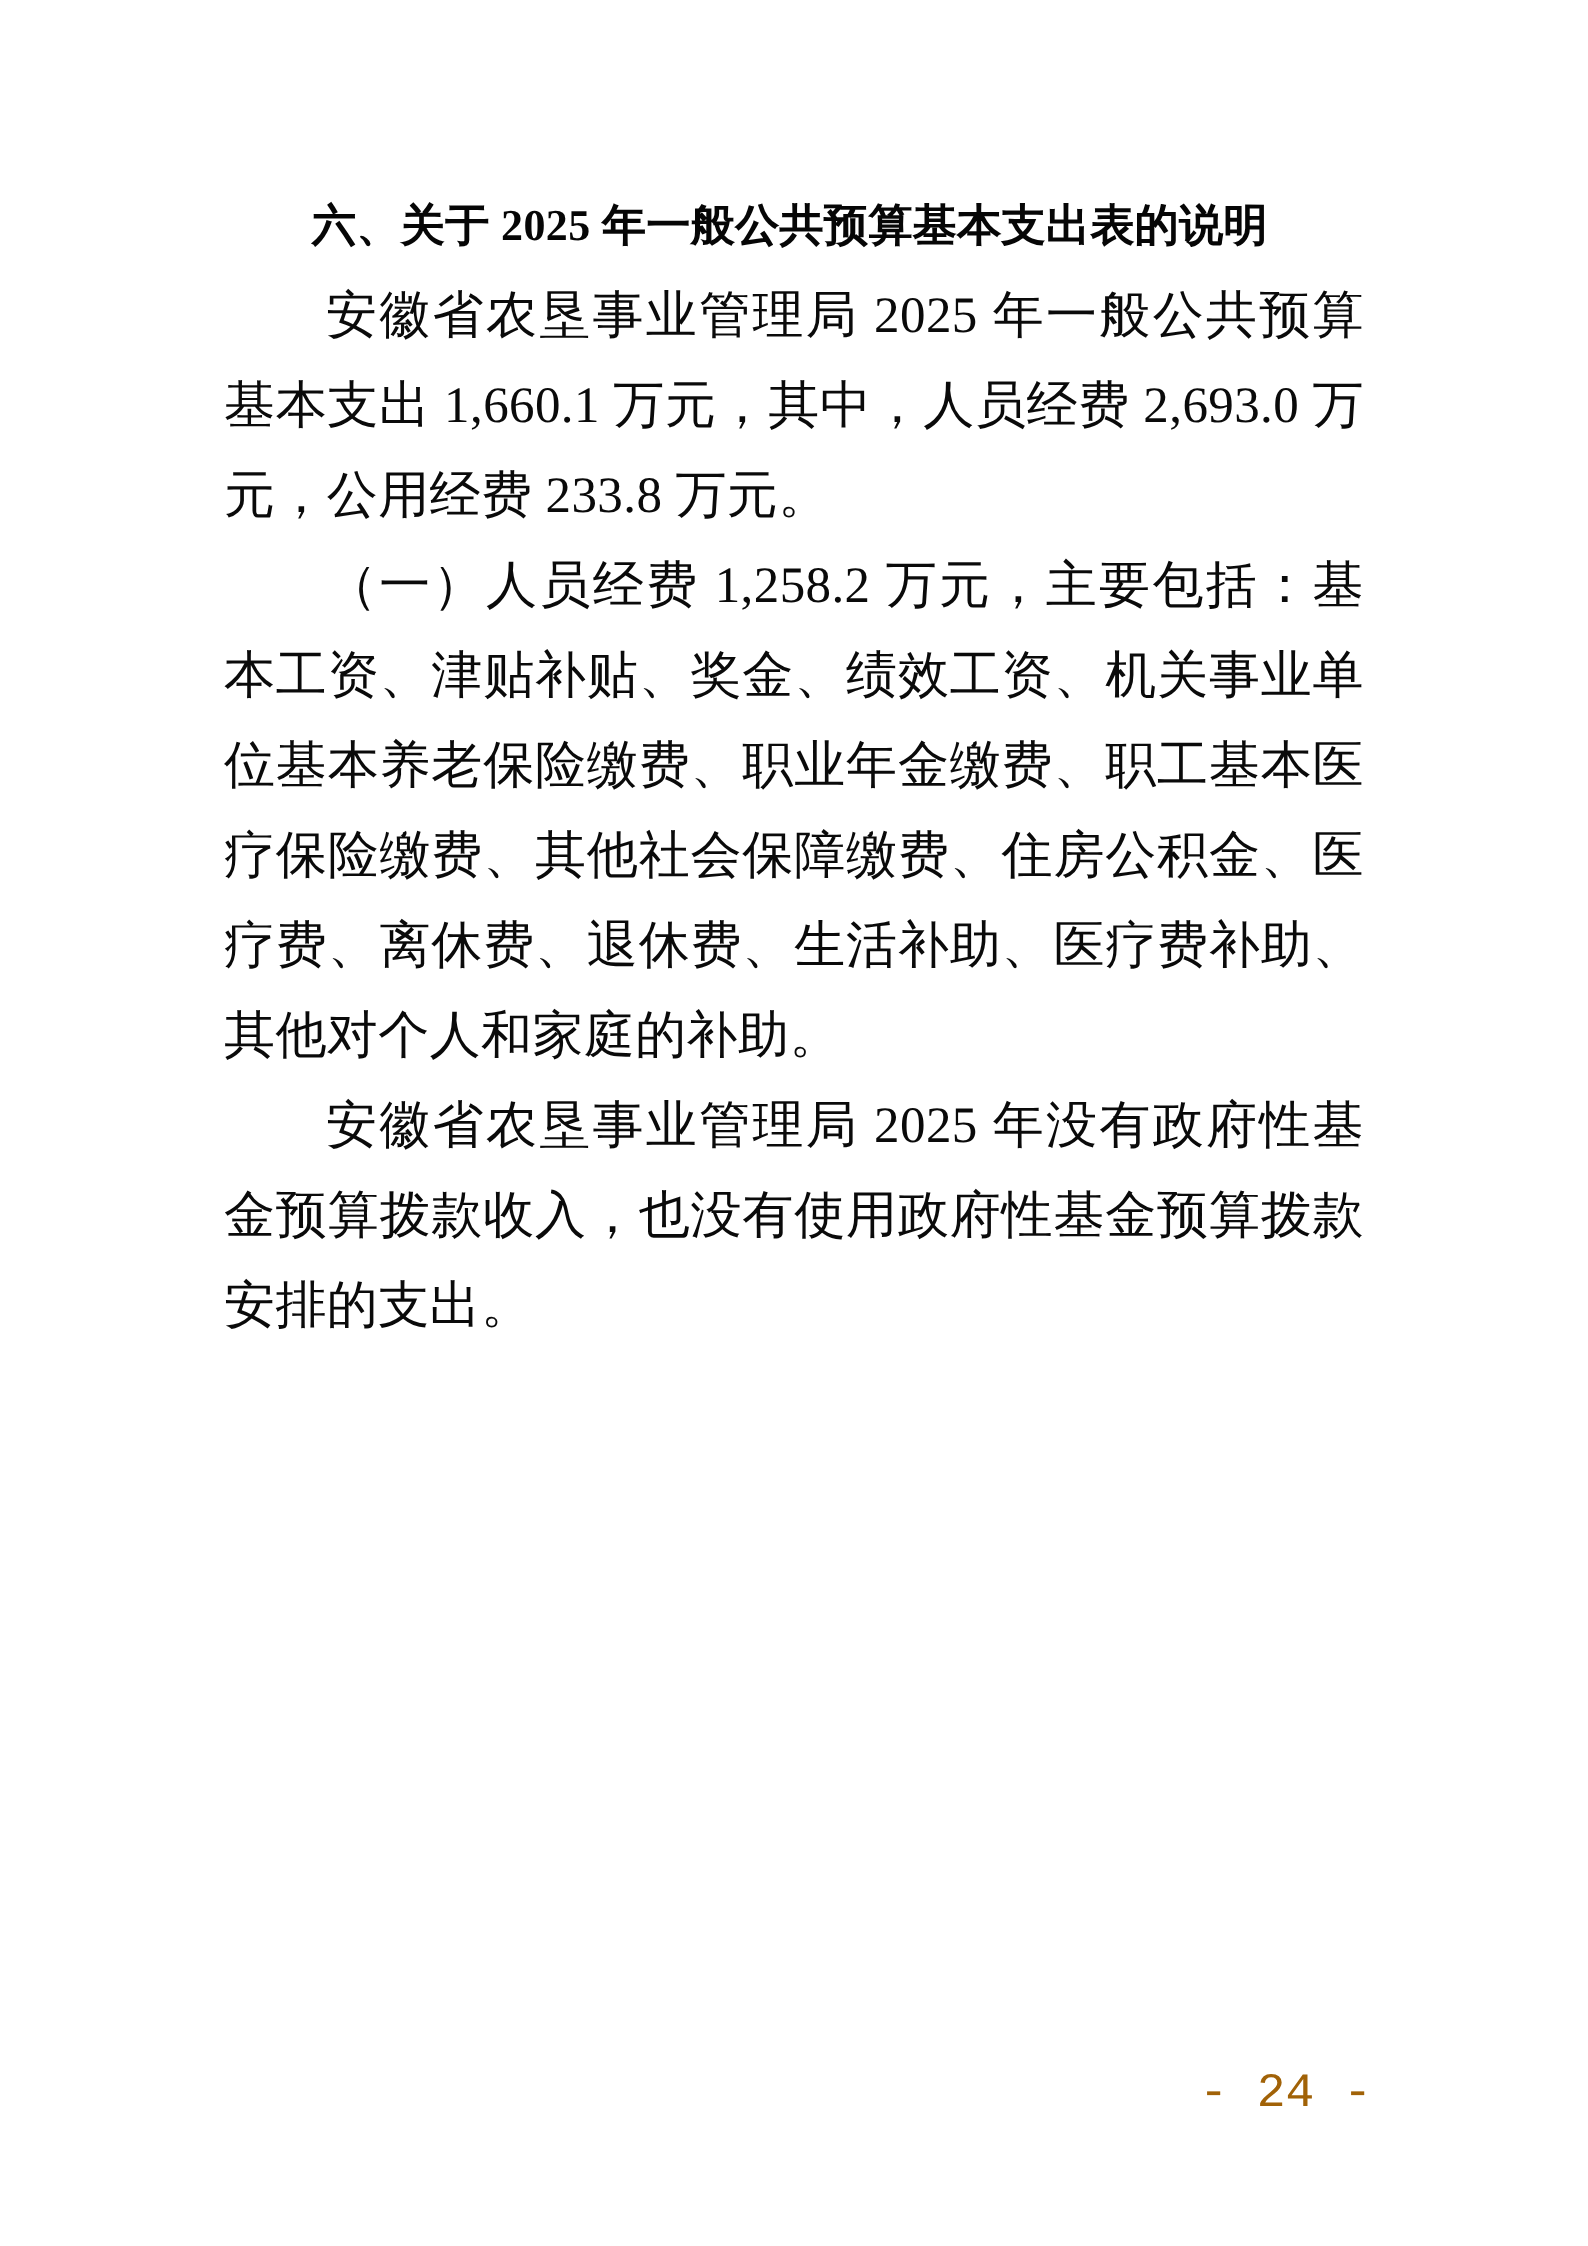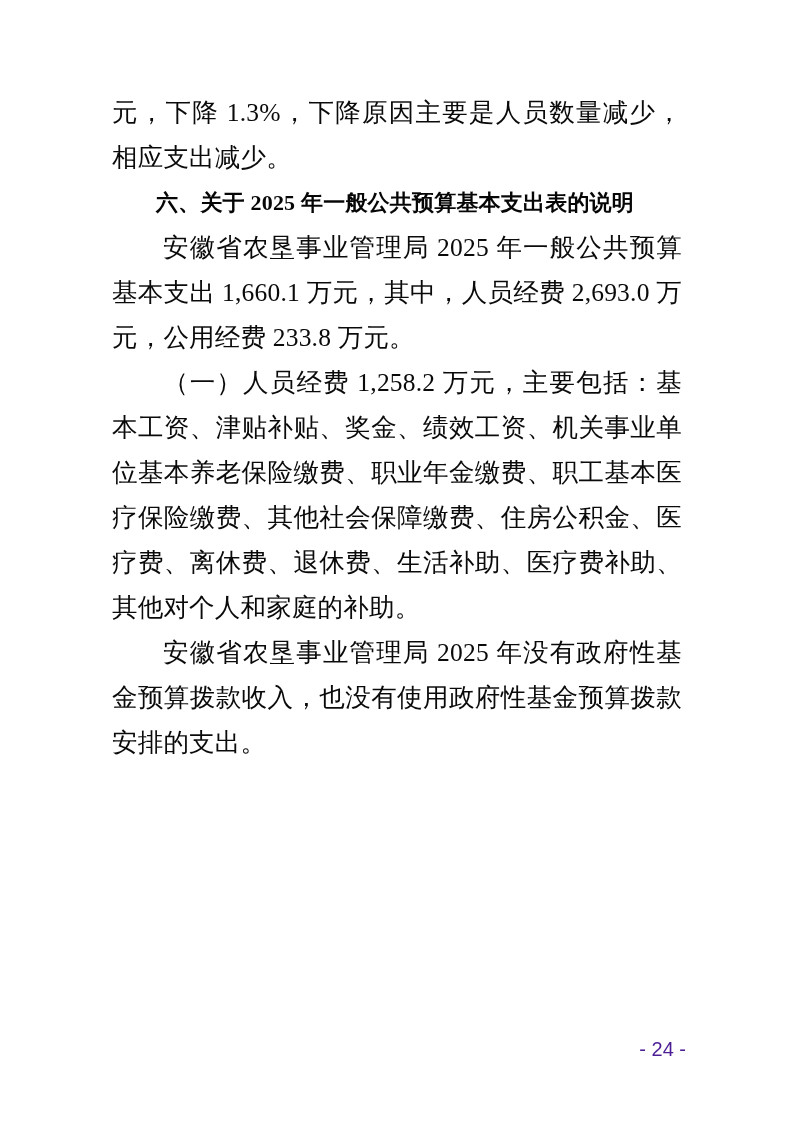--- a/index.html
+++ b/index.html
@@ -43,32 +43,31 @@
     color: #060606;
     font-weight: bold;
     text-indent: 2em;
     margin: 0;
     letter-spacing: 0.2px;
   }
   .pagenum {
     position: absolute;
     right: 108px;
     bottom: 62px;
-    font-size: 20px;
-    color: #4c1d95;
-    font-family: Liberation Sans, sans-serif;
+    font-size: 24px;
+    color: #a16207;
+    font-family: Liberation Mono, monospace;
   }
 </style>
 </head>
 <body>
 
 <div class="page">
   <div class="content">
 
-    <p class="para">元，下降 1.3%，下降原因主要是人员数量减少，相应支出减少。</p>
 
     <h2 class="heading">六、关于 2025 年一般公共预算基本支出表的说明</h2>
 
     <p class="para indent">安徽省农垦事业管理局 2025 年一般公共预算基本支出 1,660.1 万元，其中，人员经费 2,693.0 万元，公用经费 233.8 万元。</p>
 
     <p class="para indent">（一）人员经费 1,258.2 万元，主要包括：基本工资、津贴补贴、奖金、绩效工资、机关事业单位基本养老保险缴费、职业年金缴费、职工基本医疗保险缴费、其他社会保障缴费、住房公积金、医疗费、离休费、退休费、生活补助、医疗费补助、其他对个人和家庭的补助。</p>
 
 
 
     <p class="para indent">安徽省农垦事业管理局 2025 年没有政府性基金预算拨款收入，也没有使用政府性基金预算拨款安排的支出。</p>

